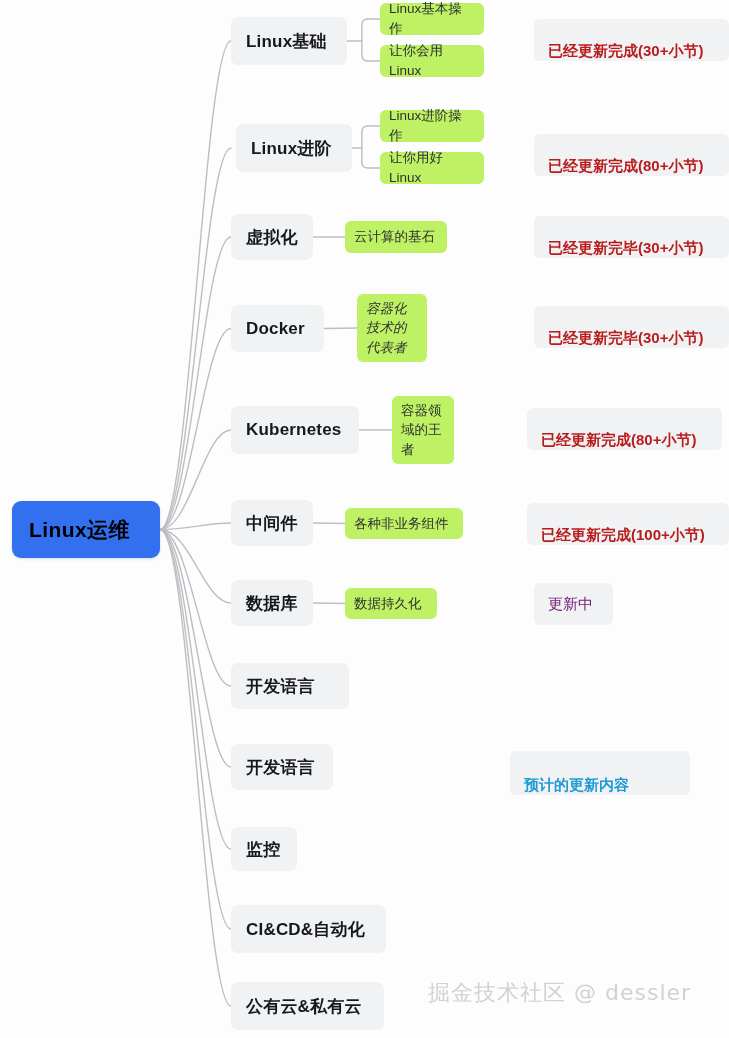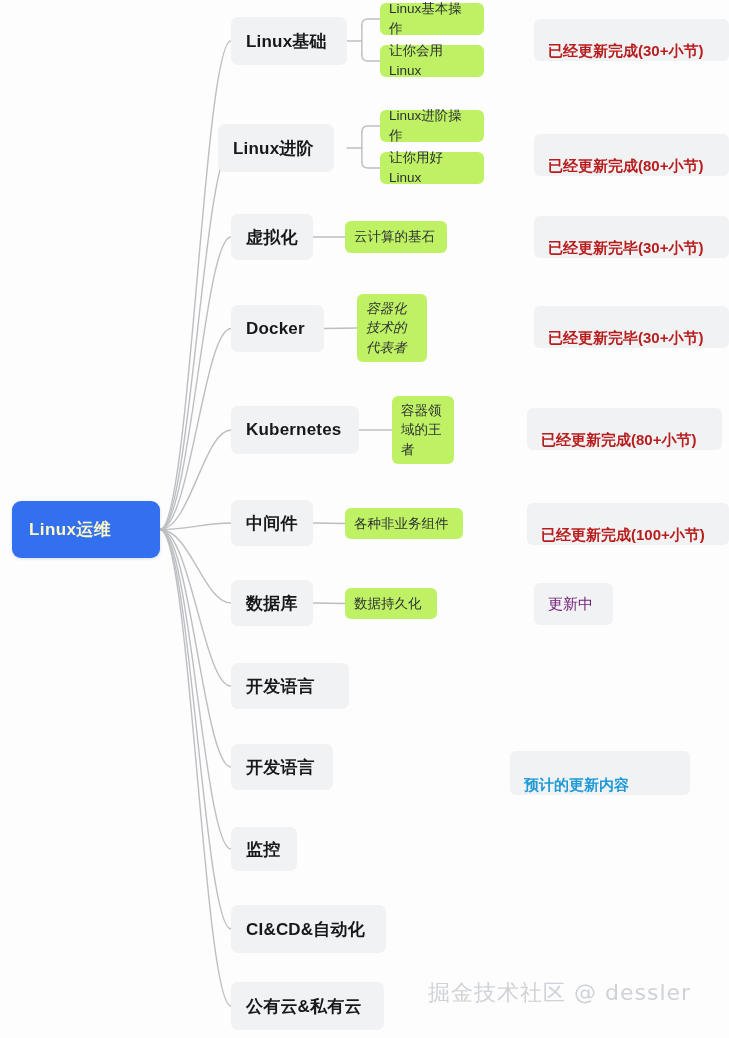--- a/index.html
+++ b/index.html
@@ -28,22 +28,22 @@
     position: absolute;
     box-sizing: border-box;
     display: flex;
     align-items: center;
     border-radius: 7px;
     white-space: pre-wrap;
   }
   
   .node.root {
     background: #3370f0;
-    color: #fef9c3;
-    font-size: 17px;
+    color: #000000;
+    font-size: 21px;
     font-weight: 700;
     letter-spacing: 0.4px;
     border-radius: 9px;
     padding: 0 17px;
     box-shadow: 0 1px 3px rgba(40,80,180,0.18);
   }
   
   .node.branch {
     background: #f1f2f4;
     color: #17181a;
@@ -122,21 +122,21 @@
       <path d="M 160 529.5 C 189.82 529.5, 204.02 929, 231 929" fill="none" stroke="#bcbec2" stroke-width="1.4" stroke-linecap="round" stroke-linejoin="round"></path>
       <path d="M 160 529.5 C 189.82 529.5, 204.02 1006, 231 1006" fill="none" stroke="#bcbec2" stroke-width="1.4" stroke-linecap="round" stroke-linejoin="round"></path>
     </svg>
 
   <div id="nodes">
       <div class="node root" style="left: 12px; top: 501px; width: 148px; height: 57px;"><span>Linux运维</span></div>
       <div class="node branch" style="left: 231px; top: 17px; width: 116px; height: 48px;"><span>Linux基础</span></div>
       <div class="node leaf" style="left: 380px; top: 3px; width: 104px; height: 32px;"><span>Linux基本操作</span></div>
       <div class="node leaf" style="left: 380px; top: 45px; width: 104px; height: 32px;"><span>让你会用Linux</span></div>
       <div class="node status red" style="left: 534px; top: 19px; width: 195px; height: 42px;"><span>已经更新完成(30+小节)</span></div>
-      <div class="node branch" style="left: 218px; top: 124px; width: 116px; height: 48px;"><span>Linux进阶</span></div>
+      <div class="node branch" style="left: 236px; top: 124px; width: 116px; height: 48px;"><span>Linux进阶</span></div>
       <div class="node leaf" style="left: 380px; top: 110px; width: 104px; height: 32px;"><span>Linux进阶操作</span></div>
       <div class="node leaf" style="left: 380px; top: 152px; width: 104px; height: 32px;"><span>让你用好Linux</span></div>
       <div class="node status red" style="left: 534px; top: 134px; width: 195px; height: 42px;"><span>已经更新完成(80+小节)</span></div>
       <div class="node branch" style="left: 231px; top: 214px; width: 82px; height: 46px;"><span>虚拟化</span></div>
       <div class="node leaf" style="left: 345px; top: 221px; width: 102px; height: 32px;"><span>云计算的基石</span></div>
       <div class="node status red" style="left: 534px; top: 216px; width: 195px; height: 42px;"><span>已经更新完毕(30+小节)</span></div>
       <div class="node branch" style="left: 231px; top: 305px; width: 93px; height: 47px;"><span>Docker</span></div>
       <div class="node leaf multiline" style="left: 357px; top: 294px; width: 70px; height: 68px; font-style: italic;"><span>容器化技术的代表者</span></div>
       <div class="node status red" style="left: 534px; top: 306px; width: 195px; height: 42px;"><span>已经更新完毕(30+小节)</span></div>
       <div class="node branch" style="left: 231px; top: 406px; width: 128px; height: 48px;"><span>Kubernetes</span></div>

